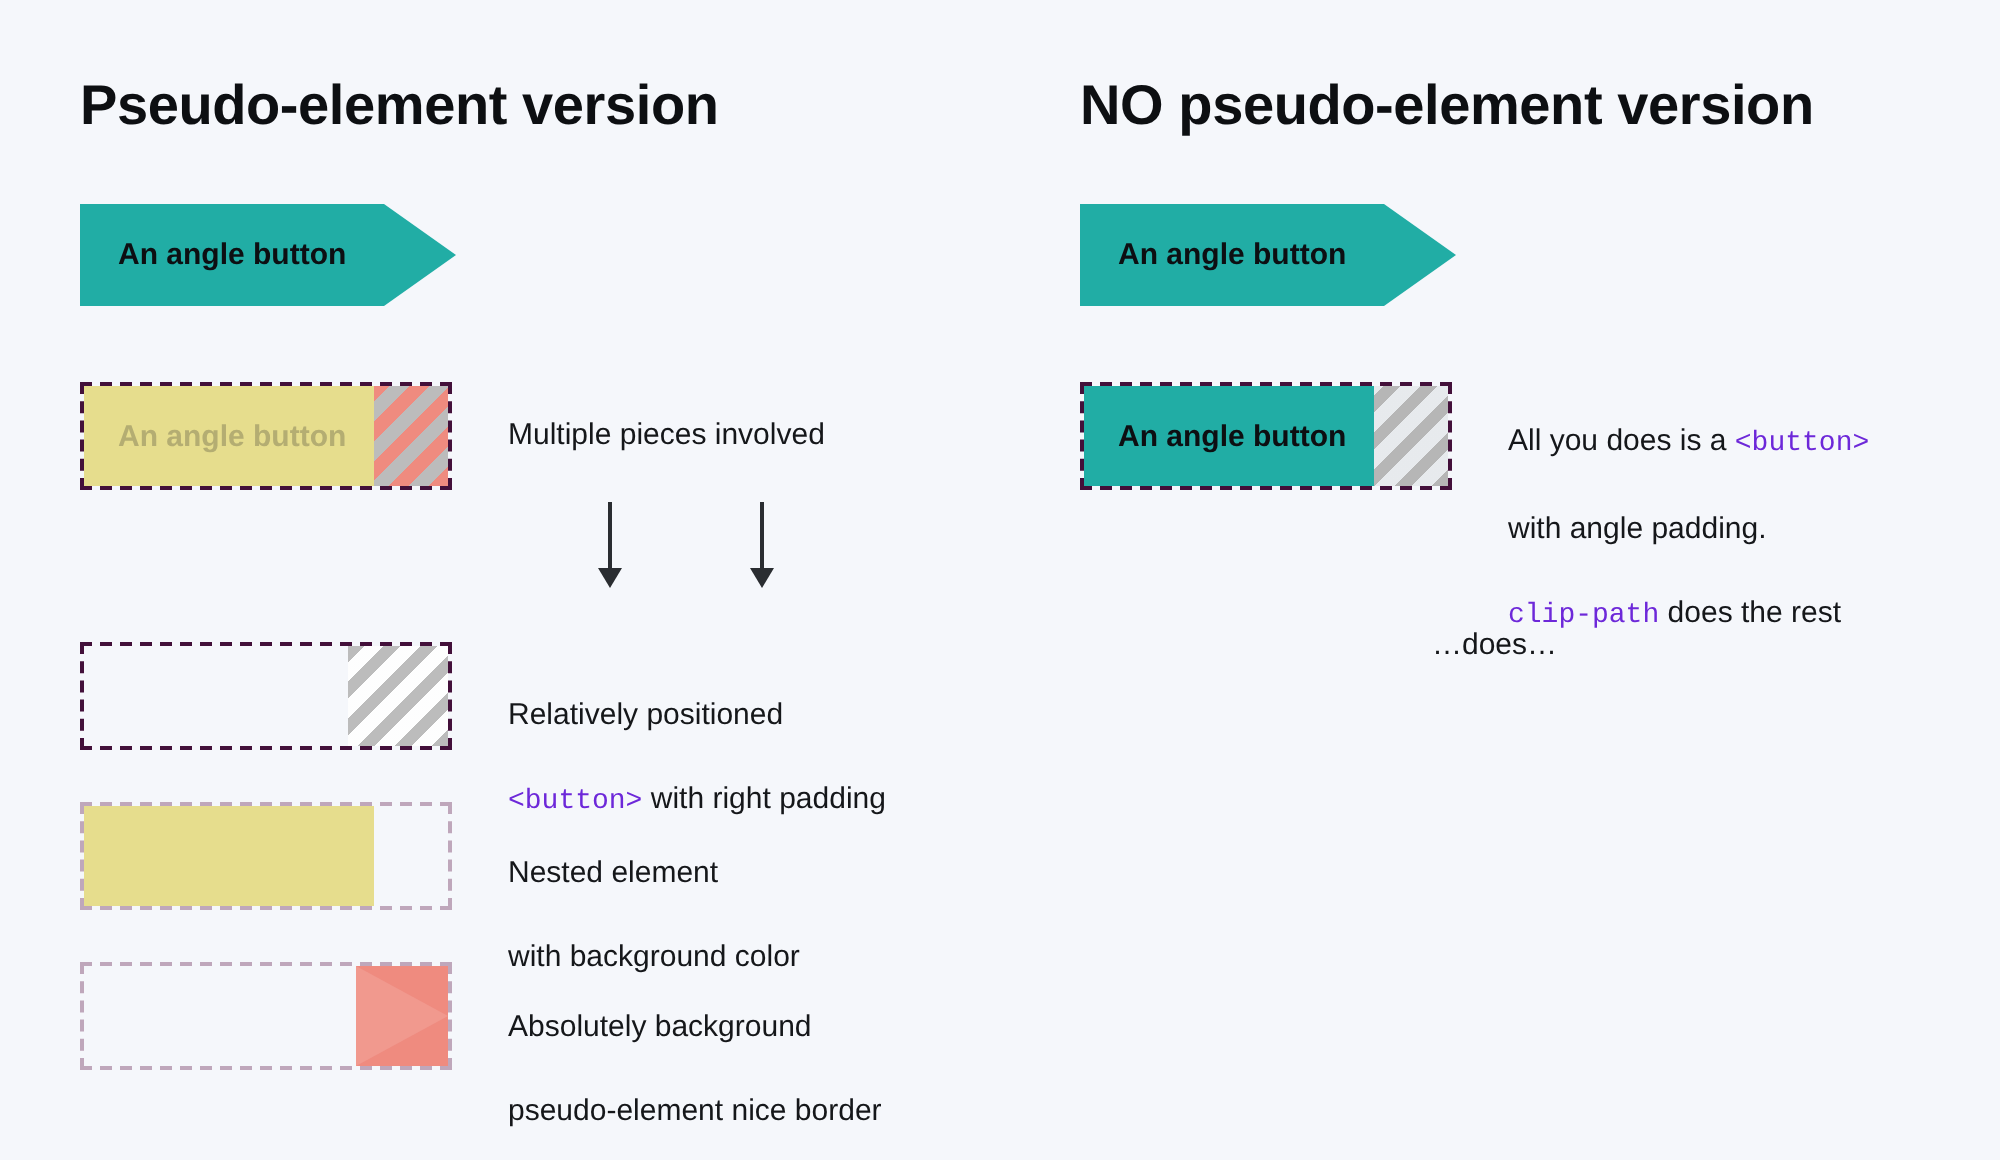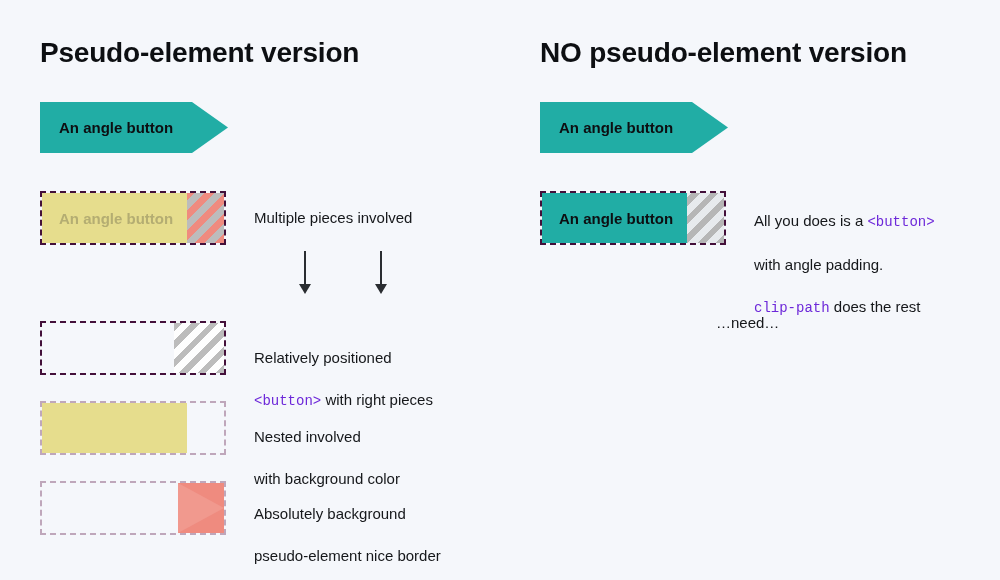--- a/index.html
+++ b/index.html
@@ -211,31 +211,31 @@
     <div class="arrow" style="top:251px; left:340px;"></div>
 
     <div class="dbox dbox-dark" style="top:321px; left:0;">
       <div class="dbox-inner">
         <div class="hatch hatch-gray" style="width:50px;"></div>
       </div>
     </div>
 
     <div class="caption" style="top:326px; left:214px;">
       <span>Relatively positioned</span><br>
-      <span class="code">&lt;button&gt;</span><span> with right pieces</span>
+      <span class="code">&lt;button&gt;</span><span> with right padding</span>
     </div>
 
     <div class="dbox dbox-light" style="top:401px; left:0;">
       <div class="dbox-inner">
         <div class="fill fill-yellow" style="width:145px;"></div>
       </div>
     </div>
 
     <div class="caption" style="top:405px; left:214px;">
-      <span>Nested involved</span><br>
+      <span>Nested element</span><br>
       <span>with background color</span>
     </div>
 
     <div class="dbox dbox-light" style="top:481px; left:0;">
       <div class="dbox-inner">
         <div class="pseudo-block" style="width:46px;"></div>
       </div>
     </div>
 
     <div class="caption" style="top:482px; left:214px;">
@@ -262,17 +262,17 @@
         <div class="hatch hatch-gray-on-teal" style="width:37px;"></div>
       </div>
     </div>
 
     <div class="caption" style="top:189px; left:214px;">
       <span>All you does is a </span><span class="code">&lt;button&gt;</span><br>
       <span>with angle padding.</span><br>
       <span class="code">clip-path</span><span> does the rest</span>
     </div>
 
-    <div class="nice-text" style="top:314px; left:176px;">…need…</div>
+    <div class="nice-text" style="top:314px; left:176px;">…does…</div>
 
   </div>
 
 </div>
 
 </body></html>

